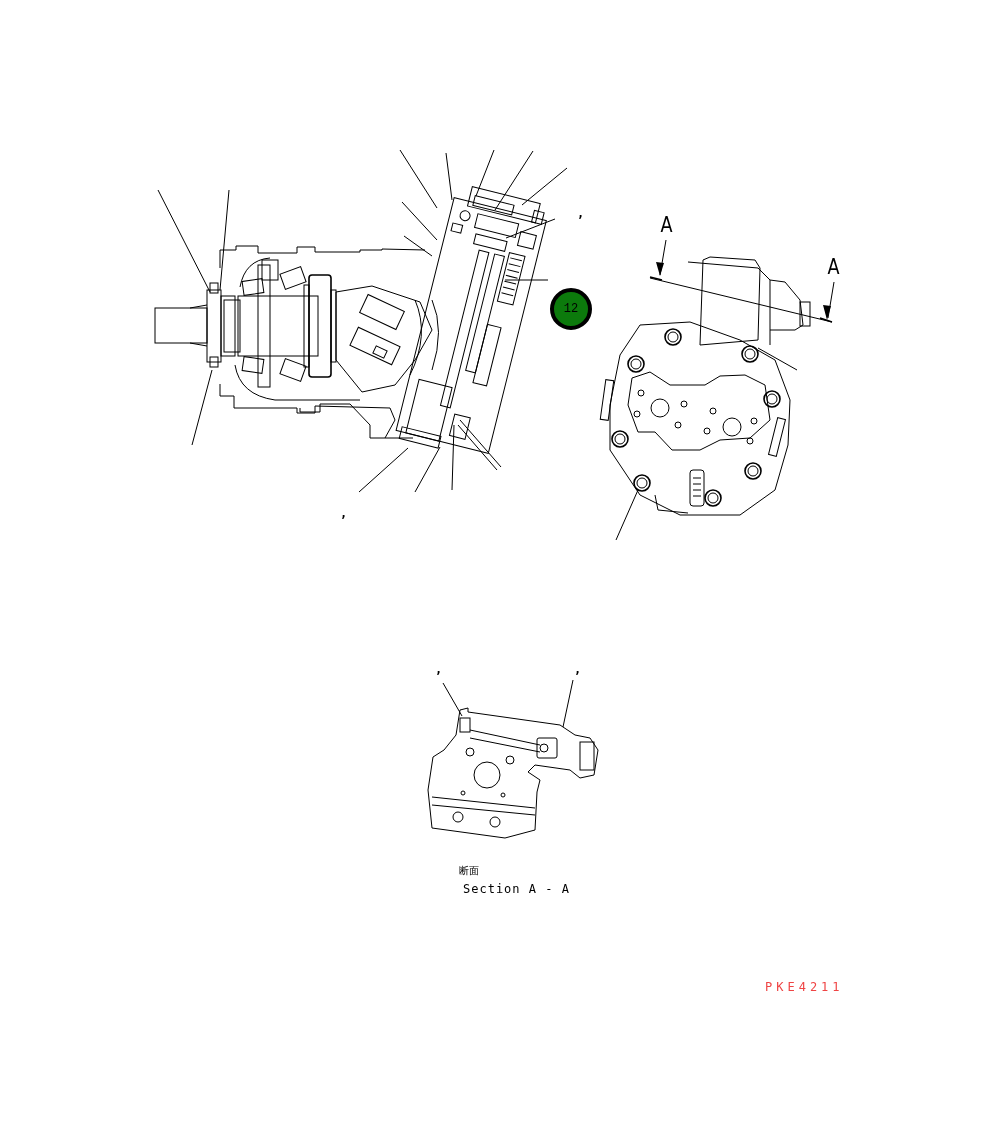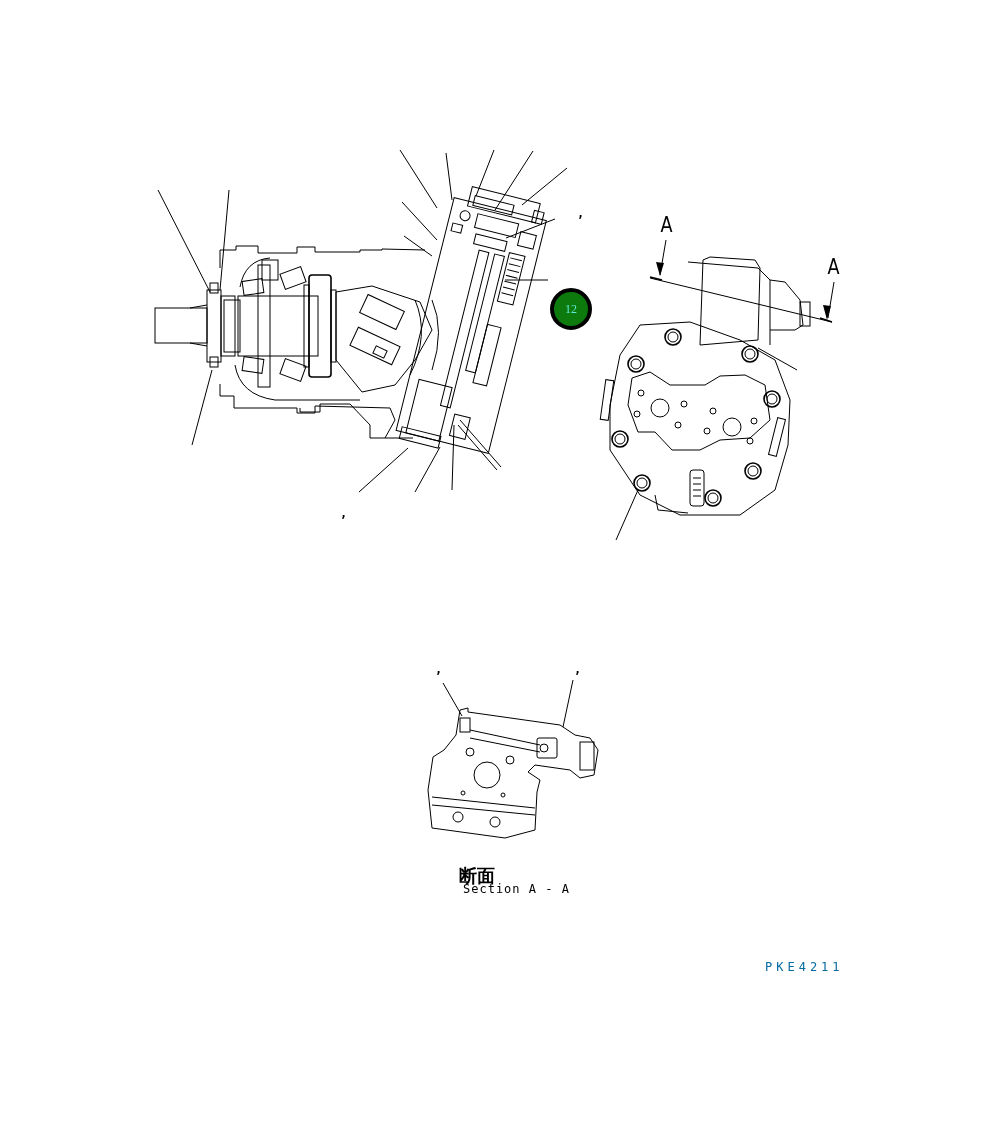--- a/index.html
+++ b/index.html
@@ -3,32 +3,32 @@
   <meta charset="utf-8">
   <style>
     html, body { margin: 0; padding: 0; background: #ffffff; }
     body { width: 991px; height: 1137px; position: relative; overflow: hidden; font-family: "DejaVu Sans Mono", monospace; }
     #drawing { position: absolute; left: 0; top: 0; width: 991px; height: 1137px; }
     .ln { fill: none; stroke: #000; stroke-width: 1; }
     .lnb { fill: none; stroke: #000; stroke-width: 1.6; }
     .callout-badge {
       position: absolute; left: 550px; top: 288px; width: 42px; height: 42px;
       border-radius: 50%; background: #0c7a0c; border: 4px solid #000; box-sizing: border-box;
-      color: #5eead4; font-family: Liberation Serif, serif; font-size: 12px;
+      color: #000000; font-family: Liberation Mono, monospace; font-size: 12px;
       display: flex; align-items: center; justify-content: center; cursor: pointer;
     }
     .section-jp {
       position: absolute; left: 459px; top: 864px; font-family: "DejaVu Sans", sans-serif;
-      font-size: 18px; color: #000; letter-spacing: 0; font-weight: bold;
+      font-size: 10px; color: #000; letter-spacing: 0;
     }
     .section-en {
       position: absolute; left: 463px; top: 882px; font-size: 12px; color: #000; letter-spacing: 1px;
     }
     .drawing-id {
-      position: absolute; left: 765px; top: 960px; font-size: 12px; color: #0369a1; letter-spacing: 4px;
+      position: absolute; left: 765px; top: 980px; font-size: 12px; color: #ef4444; letter-spacing: 4px;
     }
     .sec-marker { position: absolute; font-family: "DejaVu Sans", sans-serif; font-size: 22px; color: #000; transform: scaleX(0.8); }
     .comma { position: absolute; font-size: 12px; color: #000; font-weight: bold; }
   </style>
 </head>
 <body>
 
 <svg id="drawing" viewBox="0 0 991 1137" xmlns="http://www.w3.org/2000/svg">
 
   <g>

